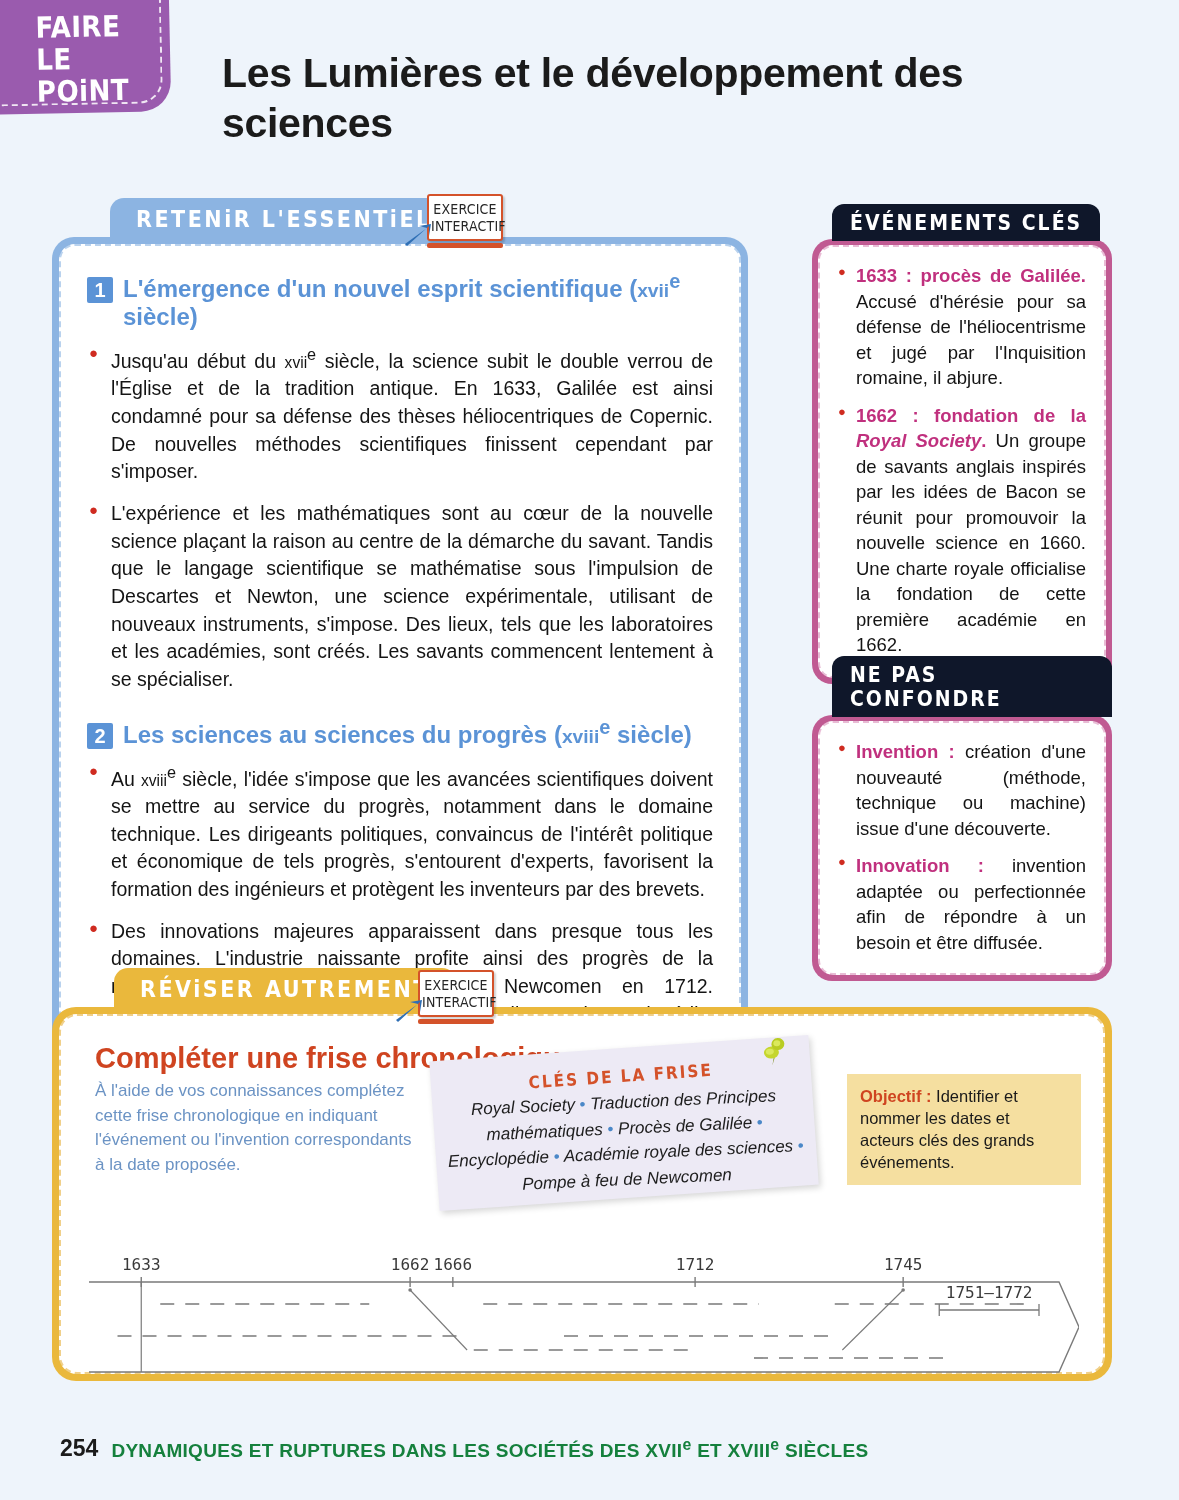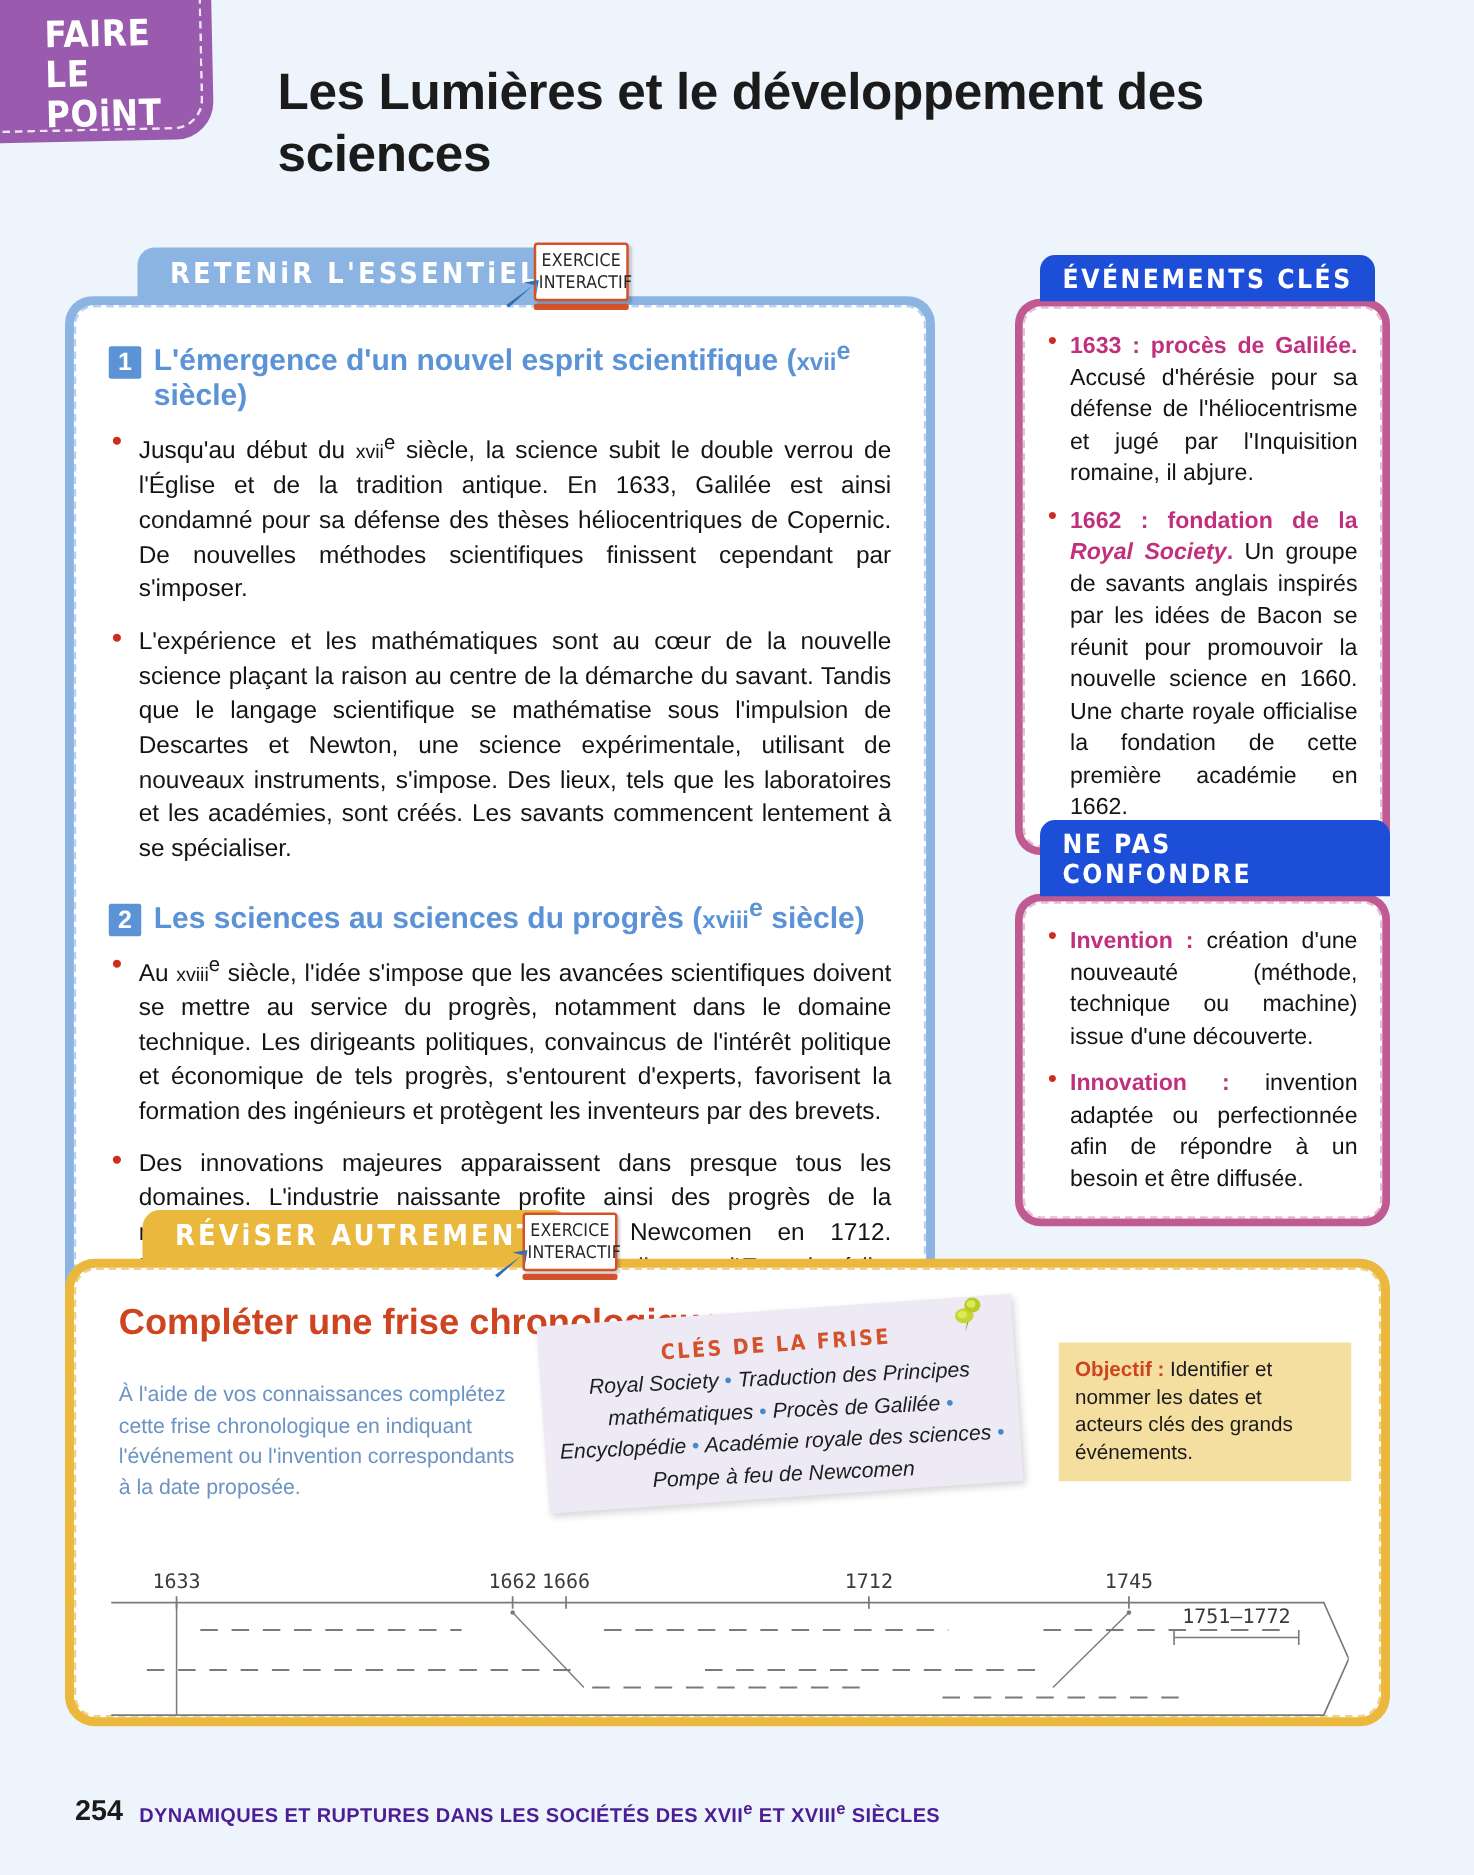--- a/index.html
+++ b/index.html
@@ -86,21 +86,21 @@
   .para:last-child { margin-bottom: 0; }
   .para::before {
     content: "●"; position: absolute; left: 2px; top: -1px;
     color: #cf2b20; font-size: 15px;
   }
   .sc { font-size: .80em; }
   .it { font-style: italic; }
 
   
   .pink-wrap { position: absolute; width: 300px; }
-  .pink-tab { background: #1d4ed8; margin-left: 20px; border-radius: 12px 12px 0 0;
+  .pink-tab { background: #0f172a; margin-left: 20px; border-radius: 12px 12px 0 0;
               padding: 7px 18px 6px 18px; display:inline-block; font-size: 21px; letter-spacing: 2px;}
   .pink-body { background: #c05a92; border-radius: 20px; padding: 6px; margin-top: -2px; }
   .pink-inner {
     background: #fff; border: 2px dashed #e8bcd5; border-radius: 15px;
     padding: 16px 18px 18px 18px;
   }
   .pk-para {
     font-size: 18.5px; line-height: 1.38; color: #141414;
     text-align: justify; margin-bottom: 12px; position: relative; padding-left: 18px;
   }
@@ -126,21 +126,21 @@
   
   .rev-wrap { position: absolute; left: 52px; top: 968px; width: 1060px; }
   .rev-tab { background: #eab83c; margin-left: 62px; border-radius: 14px 14px 0 0;
              padding: 8px 26px 7px 26px; display:inline-block; font-size: 23px; }
   .rev-body { background: #eab83c; border-radius: 24px; padding: 7px; margin-top: -2px; }
   .rev-inner {
     background: #fff; border: 2px dashed #f0d08a; border-radius: 18px;
     padding: 26px 30px 34px 34px; position: relative; min-height: 360px;
   }
   .rev-title { font-size: 29px; font-weight: bold; color: #cf4420; line-height: 1.14; }
-  .rev-desc { font-size: 17px; color: #6b93c4; line-height: 1.45; margin-top: 29px; width: 330px; }
+  .rev-desc { font-size: 17px; color: #6b93c4; line-height: 1.45; margin-top: 4px; width: 330px; }
 
   
   .note {
     position: absolute; left: 373px; top: 32px; width: 380px; height: 150px;
     background: #edeaf5; transform: rotate(-4deg);
     box-shadow: 2px 3px 6px rgba(0,0,0,.16);
   }
   .note-title {
     text-align: center; color: #d4522a; font-weight: bold;
     font-family: "DejaVu Sans Condensed","Liberation Sans", sans-serif;
@@ -165,21 +165,21 @@
   
   .timeline { position: absolute; left: 18px; top: 228px; width: 1000px; height: 135px; }
 
   
   .footer {
     position: absolute; left: 60px; bottom: 38px;
     display: flex; align-items: flex-end; gap: 13px;
   }
   .footer .pg { font-size: 23px; font-weight: bold; color: #1b1b1b; }
   .footer .ft {
-    font-size: 16px; font-weight: bold; color: #4c1d95; letter-spacing: .3px;
+    font-size: 19px; font-weight: bold; color: #15803d; letter-spacing: .3px;
   }
 </style>
 </head>
 <body>
 
 <div class="header">
   <div class="faire-tab">
     <div class="lbl">
       <span>FAIRE</span><br>
       <span>LE POiNT</span>

